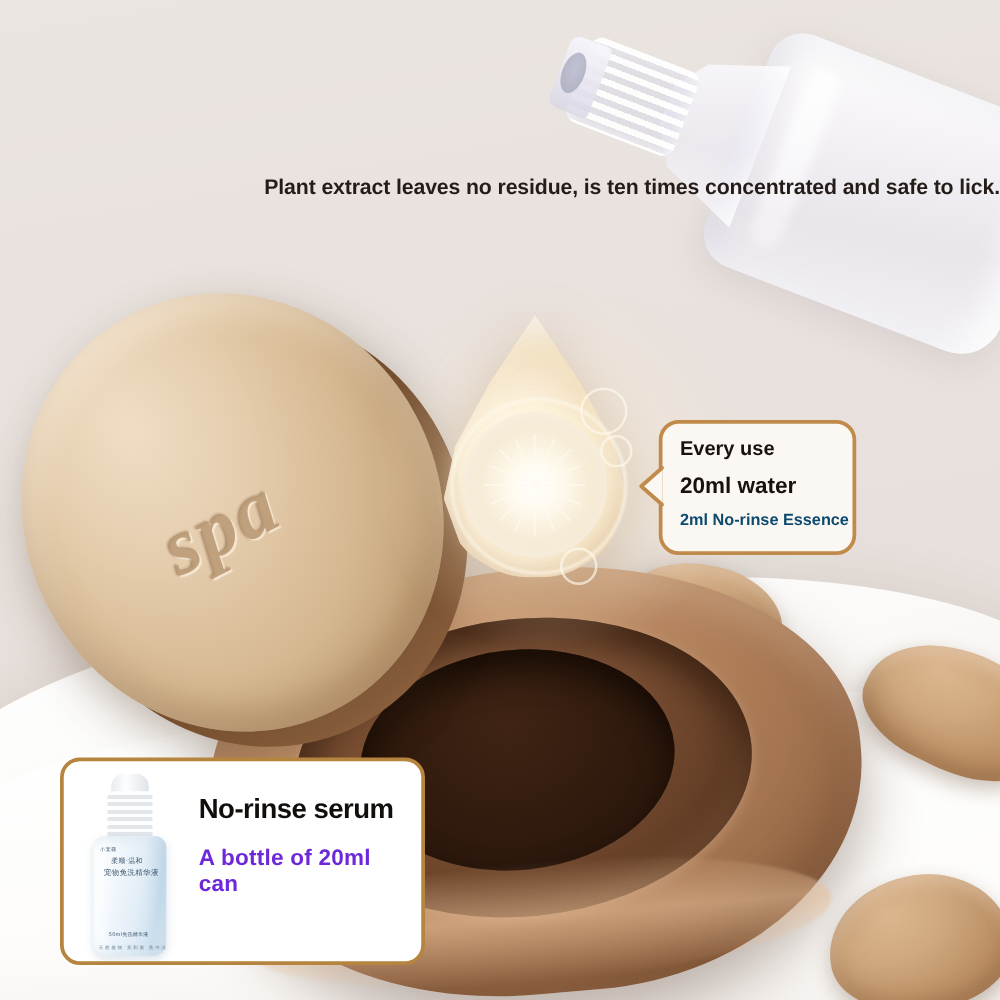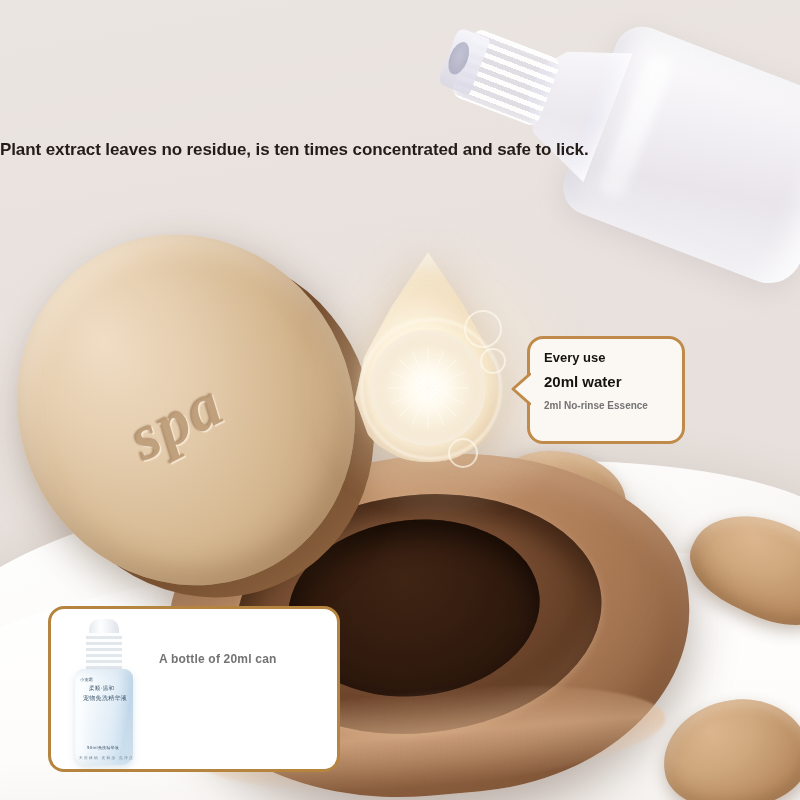--- a/index.html
+++ b/index.html
@@ -170,45 +170,45 @@
     background:radial-gradient(circle, rgba(255,243,218,.55) 0%, rgba(255,240,212,.22) 45%, rgba(255,240,212,0) 72%);
     filter:blur(6px);}
 
   
   .headline{
     position:absolute;left:0;right:0;top:42px;text-align:center;
     font-size:40px;font-weight:700;color:#15120f;letter-spacing:-.3px;
     font-family:"Liberation Sans","DejaVu Sans",sans-serif;
   }
   .subhead{
-    position:absolute;left:0;right:0;top:140px;text-align:left;
+    position:absolute;left:0;right:0;top:140px;text-align:right;
     font-size:17px;font-weight:700;color:#241c18;letter-spacing:-.1px;
   }
 
   
   .callout{
     position:absolute;left:527px;top:336px;width:158px;height:108px;
     background:#fbf8f4;border:3px solid #c08b4a;border-radius:16px;
     box-sizing:border-box;padding:11px 12px 0 14px;
   }
-  .callout .l1{font-size:13px;font-weight:700;color:#17120e;line-height:1.25;}
-  .callout .l2{font-size:15px;font-weight:700;color:#17120e;line-height:1.25;margin-top:7px;}
-  .callout .l3{font-size:10px;font-weight:700;color:#737373;line-height:1.25;margin-top:8px;white-space:nowrap;}
+  .callout .l1{font-size:16px;font-weight:700;color:#17120e;line-height:1.25;}
+  .callout .l2{font-size:18px;font-weight:700;color:#17120e;line-height:1.25;margin-top:7px;}
+  .callout .l3{font-size:13px;font-weight:700;color:#0c4a6e;line-height:1.25;margin-top:8px;white-space:nowrap;}
   .callout-tail{position:absolute;left:-19px;top:34px;width:20px;height:32px;}
 
   
   .card{
     position:absolute;left:48px;top:606px;width:292px;height:166px;
     background:#ffffff;border:3px solid #b5853f;border-radius:16px;
     box-sizing:border-box;display:flex;align-items:stretch;overflow:hidden;
   }
   .card-figure{position:relative;width:104px;flex:0 0 104px;}
   .card-text{flex:1;padding:26px 8px 0 4px;}
   .card-title{font-size:22px;font-weight:700;color:#110e0b;line-height:1.1;letter-spacing:-.4px;}
-  .card-sub{font-size:12px;font-weight:700;color:#737373;margin-top:17px;letter-spacing:.2px;}
+  .card-sub{font-size:18px;font-weight:700;color:#6d28d9;margin-top:17px;letter-spacing:.2px;}
   .card-use{font-size:16px;font-weight:700;color:#110e0b;margin-top:9px;line-height:1.18;white-space:pre-line;}
 
   
   .serum{position:absolute;left:18px;top:10px;width:70px;height:146px;}
   .s-cap{position:absolute;left:20px;top:0;width:30px;height:16px;border-radius:10px 10px 3px 3px;
     background:linear-gradient(90deg,#e8ecef,#fdfeff 40%,#dfe4e9);}
   .s-neck{position:absolute;left:17px;top:14px;width:36px;height:40px;border-radius:4px;
     background:repeating-linear-gradient(180deg,#fdfeff 0 3px,#e2e7ec 3px 6px);}
   .s-body{position:absolute;left:6px;top:50px;width:58px;height:96px;border-radius:9px 9px 11px 11px;
     background:linear-gradient(100deg,#ffffff 0%,#f4f9fd 26%,#e3eef7 58%,#cfe2f0 82%,#eef5fa 100%);
@@ -333,17 +333,18 @@
           </svg>
         </div>
         <span class="s-txt s-brand">小宠霸</span>
         <span class="s-txt s-t1">柔顺·温和</span>
         <span class="s-txt s-t2">宠物免洗精华液</span>
         <span class="s-txt s-t3">50ml免洗精华液</span>
         <span class="s-txt s-t4">天然植物  无刺激  免冲洗</span>
       </div>
     </div>
     <div class="card-text">
+      <div class="card-title">No-rinse serum</div>
       <div class="card-sub">A bottle of 20ml can</div>
     </div>
   </div>
 
 </div>
 
 </body></html>

